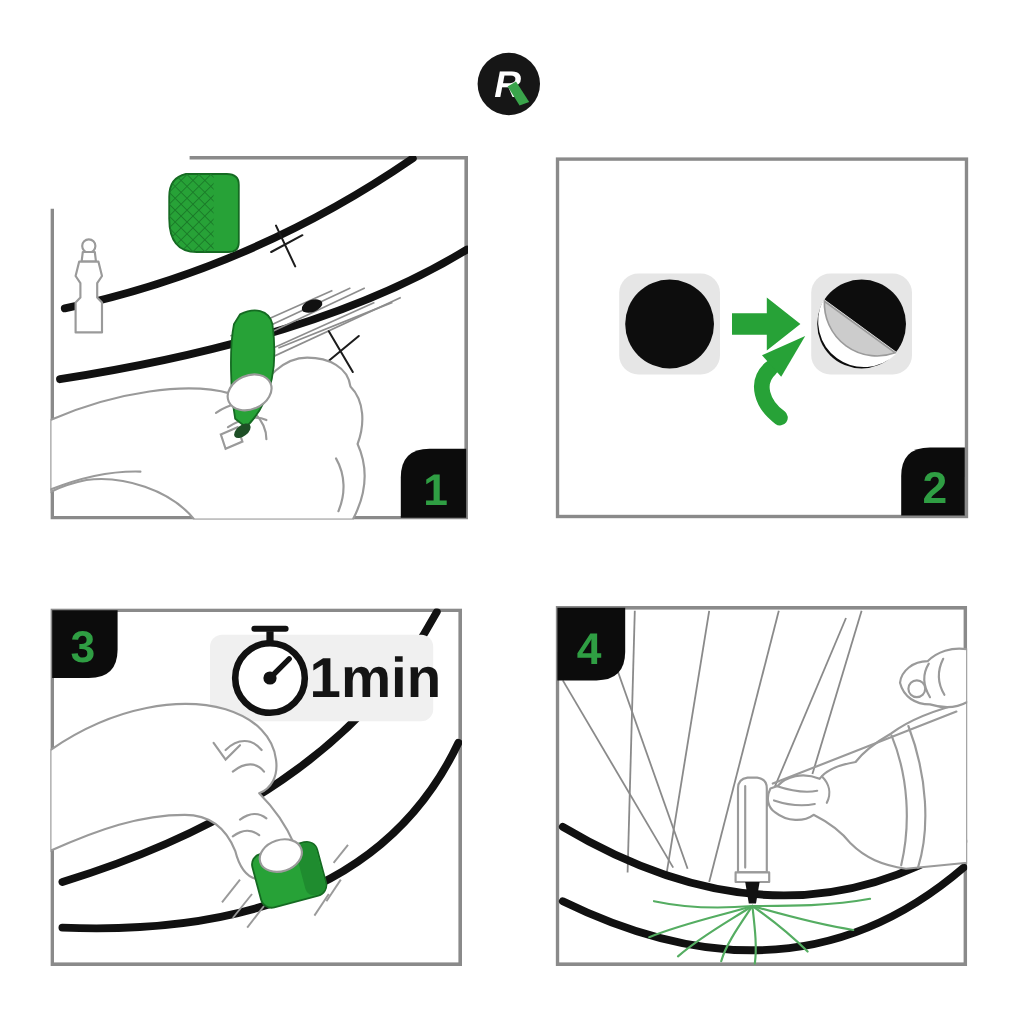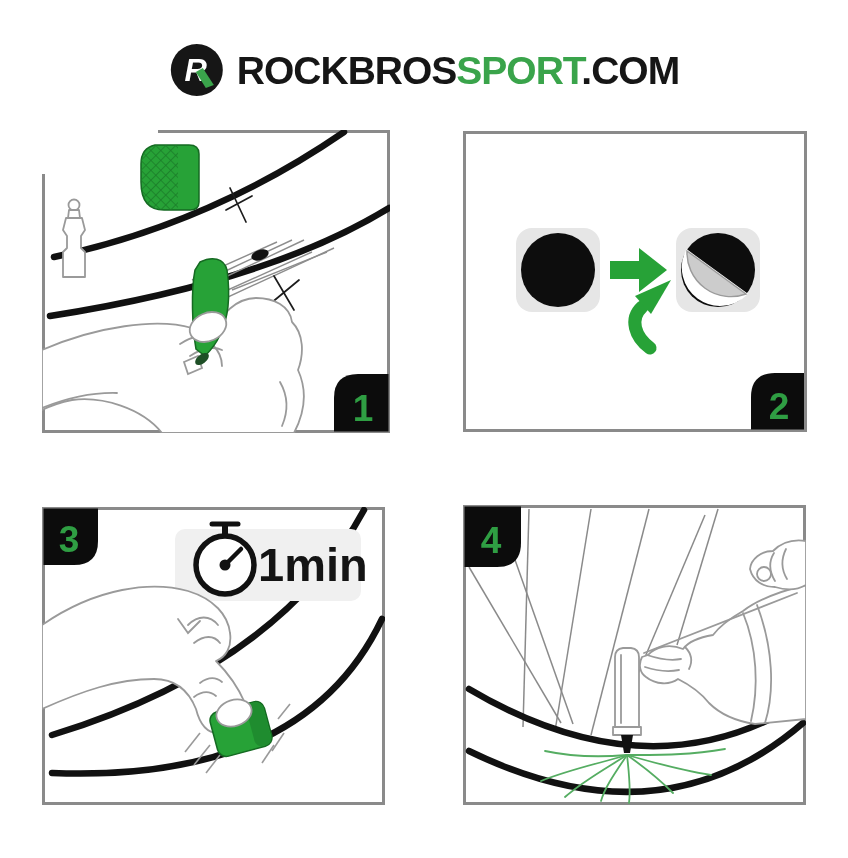--- a/index.html
+++ b/index.html
@@ -32,21 +32,20 @@
 </style>
 </head>
 <body>
 
 <div class="logo">
   <svg width="56" height="56" viewBox="0 0 56 56">
     <circle cx="28" cy="28" r="26" fill="var(--brand-black,#161616)"></circle>
     <text x="27" y="39" text-anchor="middle" font-size="31" font-weight="bold" font-style="italic" fill="#ffffff">R</text>
     <polygon points="27,30 34,26 45,43 37,46" fill="var(--brand-green,#3aa44b)"></polygon>
   </svg>
-  <div class="logo-text"><span class="t-black">ROCKBROS</span><span class="t-green">SPORT</span><span class="t-black">.COM</span></div>
 </div>
 
 <div class="panel" id="p1">
 <svg width="348" height="303" viewBox="0 0 348 303">
   <defs>
     <pattern id="hatch" width="7" height="7" patternUnits="userSpaceOnUse" patternTransform="rotate(45)">
       <path d="M0 0 H7 M0 0 V7" stroke="#1b7c29" stroke-width="1.6" fill="none"></path>
     </pattern>
     <clipPath id="patchClip">
           <path d="M113 15 H147 Q157 15 157 24 V72 Q157 80 148 80 H122 Q99 80 99 52 V34 Q99 18 113 15 Z"></path>

